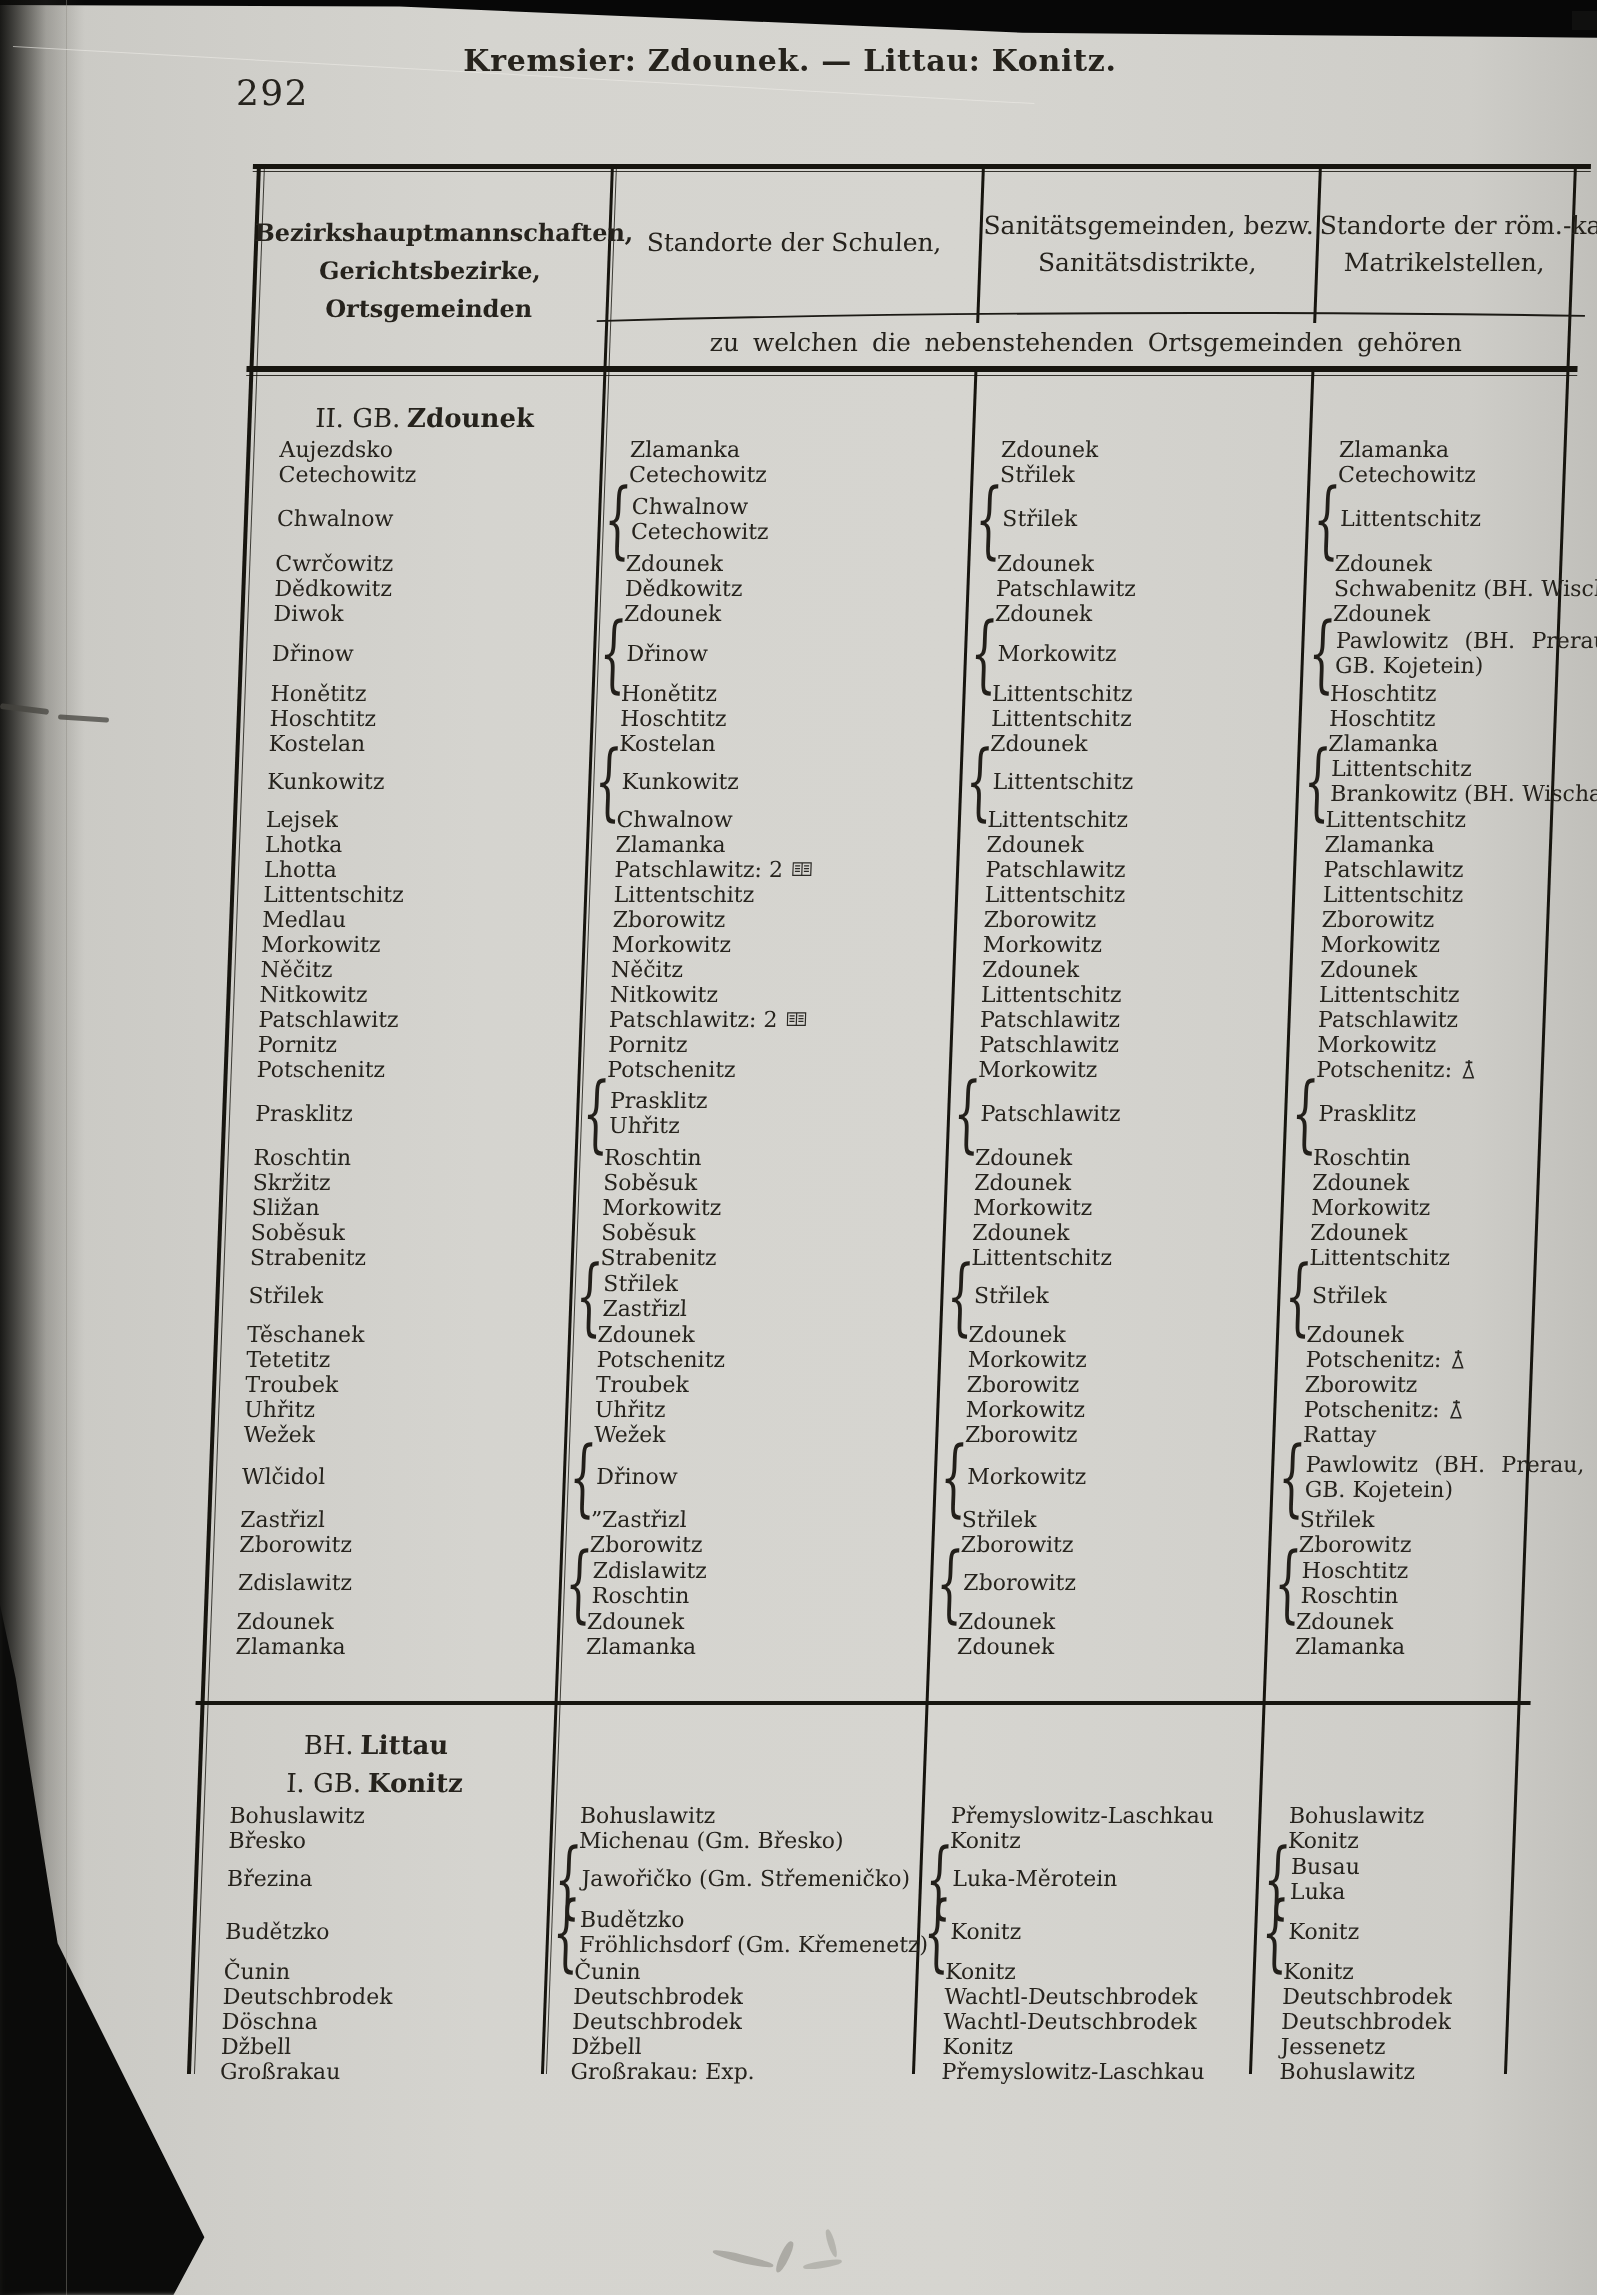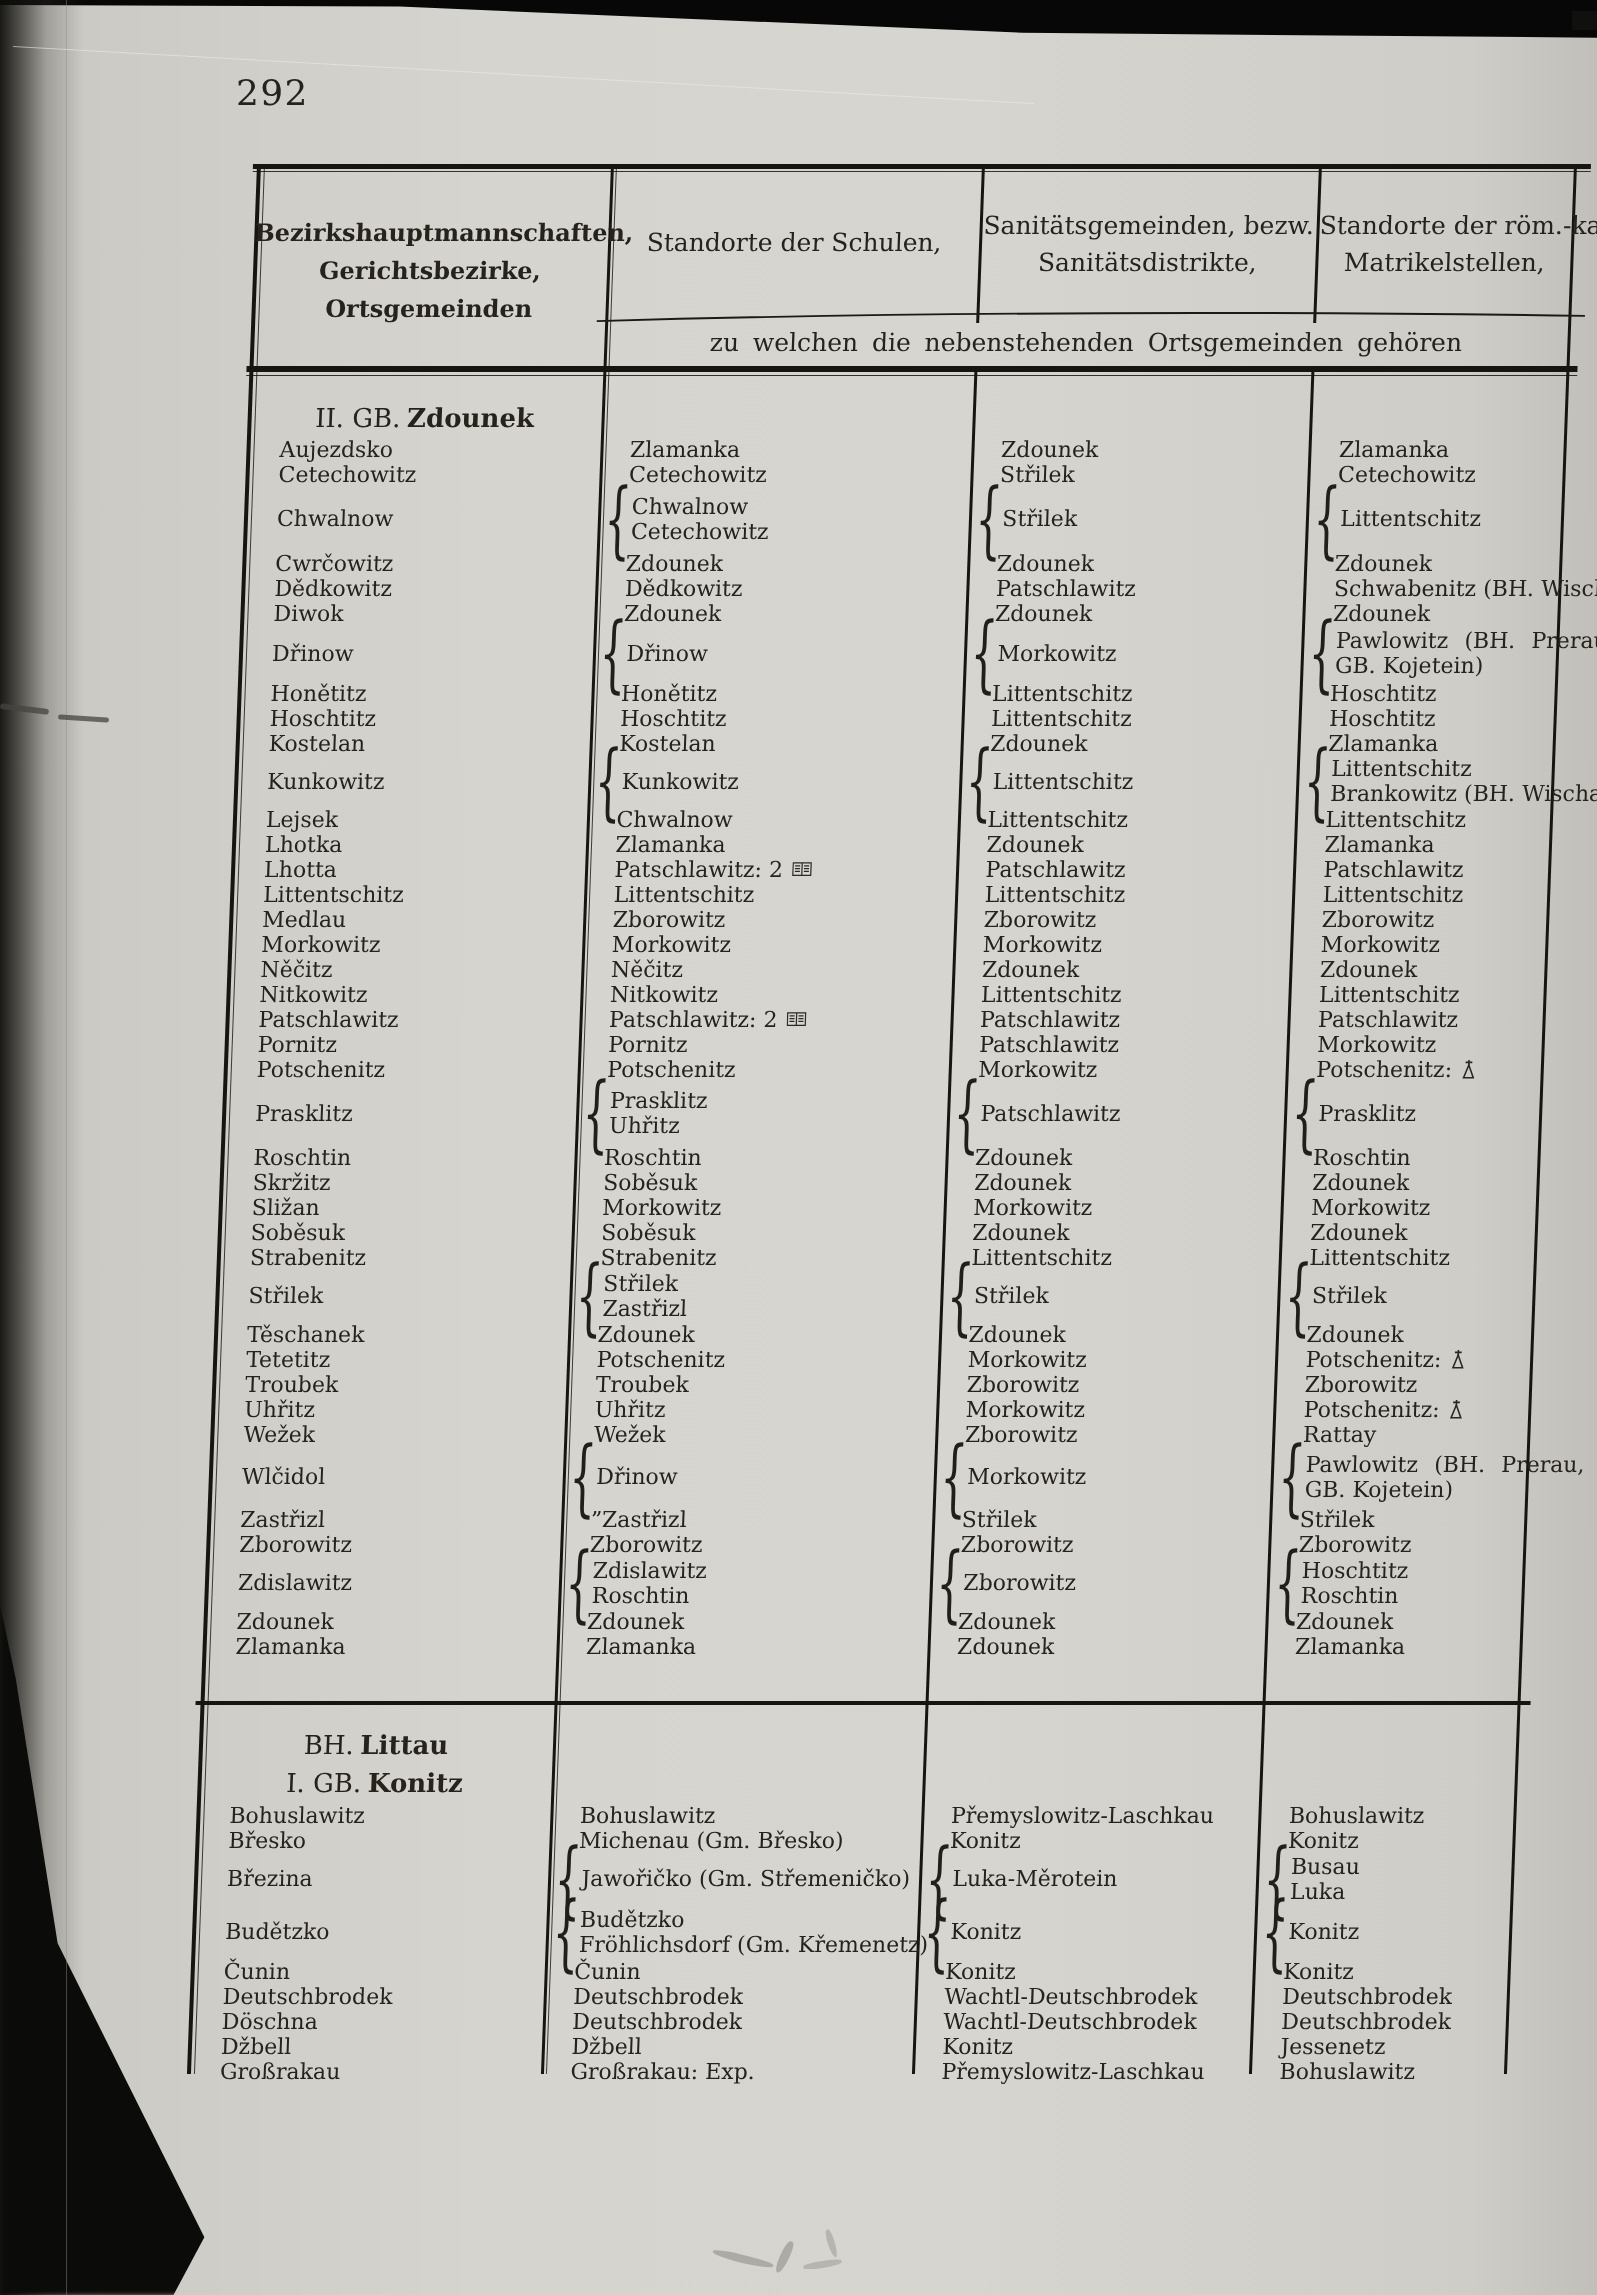--- a/index.html
+++ b/index.html
@@ -104,20 +104,21 @@
   <div class="a-diagline"></div>
   <div class="a-corner"></div>
   <div class="pencil pm1"></div>
   <div class="pencil pm2"></div>
   <div class="smudge sm1"></div>
   <div class="smudge sm2"></div>
   <div class="smudge sm3"></div>
   <div class="smudge sm4"></div>
 
   <div class="pageno">292</div>
+  <div class="runtitle">Kremsier: Zdounek. — Littau: Konitz.</div>
 
   <div class="gtable">
 
     <div class="vr vl1"></div>
     <div class="vr vl1b"></div>
     <div class="vr vc1"></div>
     <div class="vr vc1b"></div>
     <div class="vr vc2a"></div>
     <div class="vr vc2b"></div>
     <div class="vr vc3a"></div>

